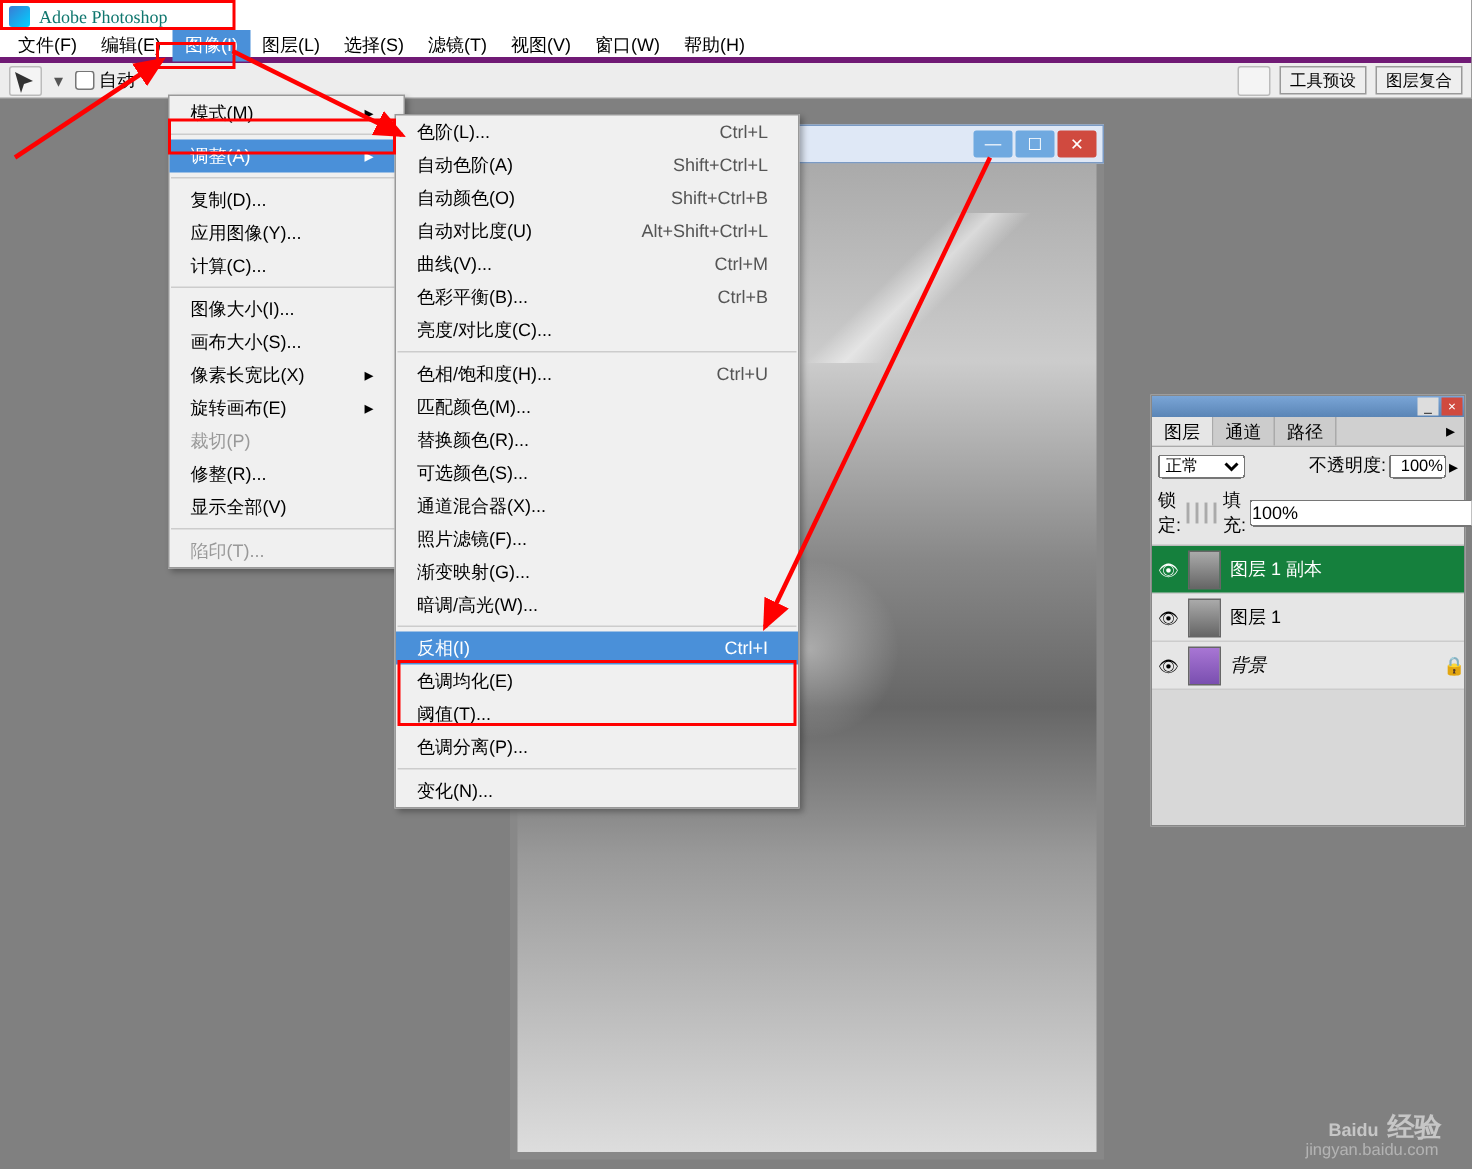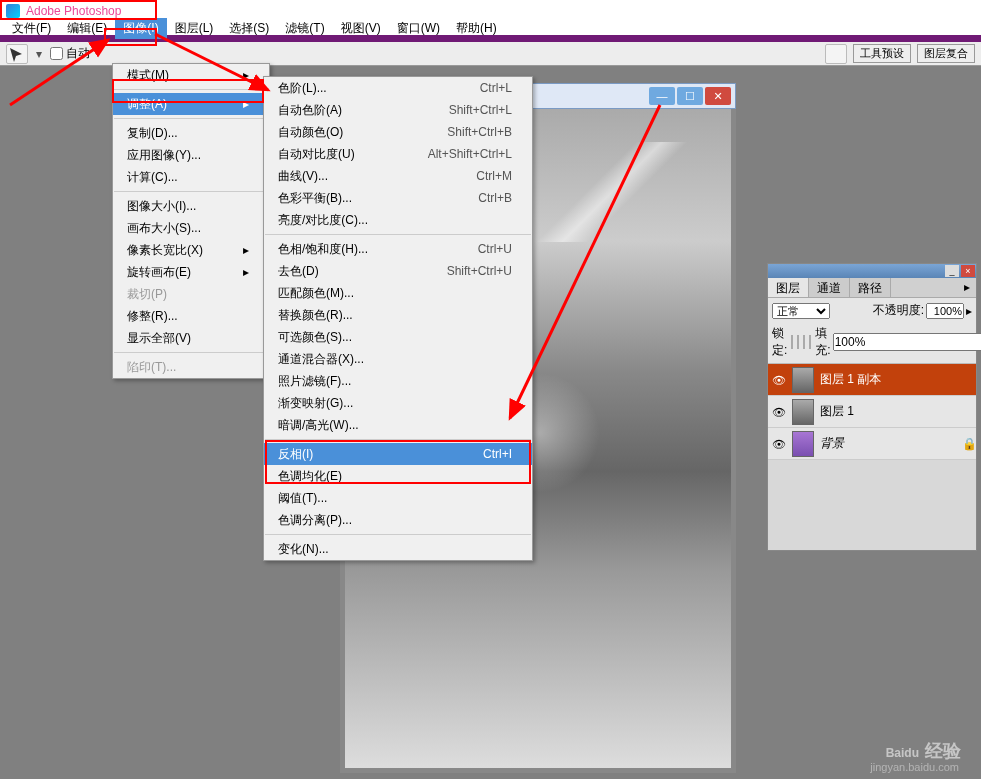--- a/index.html
+++ b/index.html
@@ -1,22 +1,22 @@
 <!DOCTYPE html>
 <html><head>
 <meta charset="utf-8">
 <style>
 * { margin: 0; padding: 0; box-sizing: border-box; font-family: "Microsoft YaHei", Tahoma, sans-serif; font-size: 12px; }
 body { background: #808080; width: 981px; height: 779px; overflow: hidden; position: relative; }
 
 .titlebar { background: #fff; height: 22px; display: flex; align-items: center; padding: 0 6px; gap: 6px; }
 .titlebar .ps-icon { width: 14px; height: 14px; background: linear-gradient(135deg,#3a7bd5,#00d2ff); border-radius: 2px; display: inline-block; }
-.titlebar span { color: #ec4899; }
-
-.menubar { background: #fff; height: 20px; display: flex; align-items: center; padding: 0 4px; border-bottom: 7px solid #701a75; }
+.titlebar span { color: #0f766e; font-family: Liberation Serif, serif; }
+
+.menubar { background: #fff; height: 20px; display: flex; align-items: center; padding: 0 4px; border-bottom: 4px solid #701a75; }
 .menubar .mitem { padding: 2px 8px; cursor: default; }
 .menubar .mitem.active { background: #4a90d9; color: #fff; }
 
 .toolbar { background: #ededed; height: 24px; border-bottom: 1px solid #999; display: flex; align-items: center; padding: 0 6px; gap: 8px; }
 .toolbar .tbtn { width: 22px; height: 20px; background: #f4f4f4; border: 1px solid #bbb; border-radius: 2px; }
 .toolbar .right { margin-left: auto; display: flex; gap: 6px; align-items: center; }
 .toolbar .tab { background: #eee; border: 1px solid #999; padding: 1px 6px; font-size: 11px; }
 
 .submenu { position: absolute; background: #f0f0f0; border: 1px solid #999; box-shadow: 2px 2px 4px rgba(0,0,0,.3); z-index: 100; }
 .submenu .row { display: flex; align-items: center; height: 22px; padding: 0 20px 0 14px; cursor: default; white-space: nowrap; }
@@ -54,21 +54,21 @@
 .lp-tabs .tab.inactive { background: #ccc; }
 .lp-tabs .tri { margin-left: auto; padding: 2px 6px; }
 .lp-opts { display: flex; align-items: center; padding: 4px; gap: 6px; }
 .lp-opts select { font-size: 11px; width: 58px; }
 .lp-opts .opacity { margin-left: auto; display: flex; align-items: center; gap: 2px; }
 .lp-opts input { width: 38px; font-size: 11px; text-align: right; }
 .lp-lock { display: flex; align-items: center; padding: 2px 4px 4px; gap: 4px; border-bottom: 1px solid #bbb; }
 .lp-lock .ic { width: 14px; height: 14px; border: 1px solid #aaa; background: #f4f4f4; }
 .lp-lock .opacity { margin-left: auto; display: flex; align-items: center; gap: 2px; }
 .lp-list .layer { display: flex; align-items: center; height: 32px; border-bottom: 1px solid #ccc; padding: 0 4px; gap: 6px; }
-.lp-list .layer.sel { background: #c2410c; color: #fff; }
+.lp-list .layer.sel { background: #15803d; color: #fff; }
 .lp-list .eye { width: 14px; height: 14px; }
 .lp-list .eye::before { content: "👁"; font-size: 11px; }
 .lp-list .thumb { width: 22px; height: 26px; background: #888; border: 1px solid #666; }
 .lp-list .thumb.gray { background: linear-gradient(#aaa,#666); }
 .lp-list .thumb.color { background: linear-gradient(#a876d4,#7a4fb0); }
 .lp-list .lname { flex: 1; font-style: normal; }
 .lp-list .lname.italic { font-style: italic; }
 .lp-list .lock { width: 10px; }
 .lp-empty { height: 90px; background: #d8d8d8; }
 
@@ -201,24 +201,20 @@
       <span class="sc">Ctrl+B</span>
     </div>
     <div class="row">
       <span class="lbl">亮度/对比度(C)...</span>
       <span class="sc"></span>
     </div>
     <hr>
     <div class="row">
       <span class="lbl">色相/饱和度(H)...</span>
       <span class="sc">Ctrl+U</span>
-    </div>
-    <div class="row">
-      <span class="lbl">去色(D)</span>
-      <span class="sc">Shift+Ctrl+U</span>
     </div>
     <div class="row">
       <span class="lbl">匹配颜色(M)...</span>
       <span class="sc"></span>
     </div>
     <div class="row">
       <span class="lbl">替换颜色(R)...</span>
       <span class="sc"></span>
     </div>
     <div class="row">

